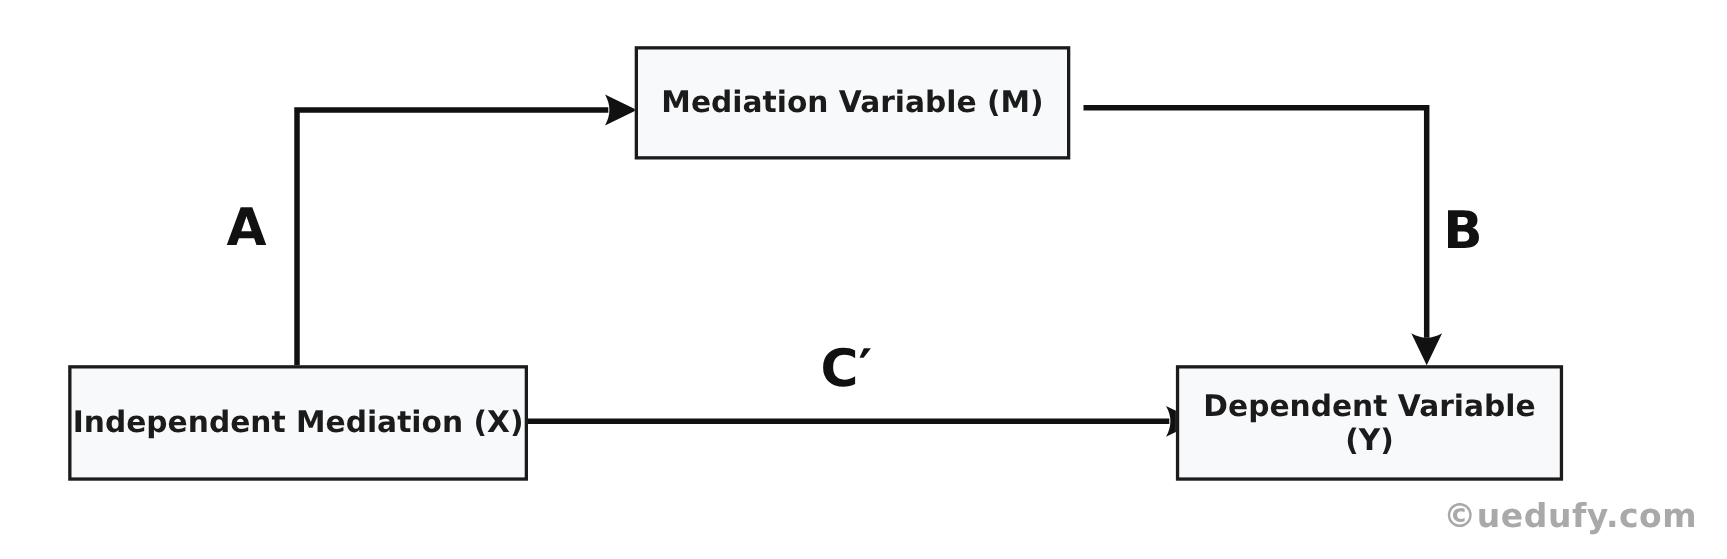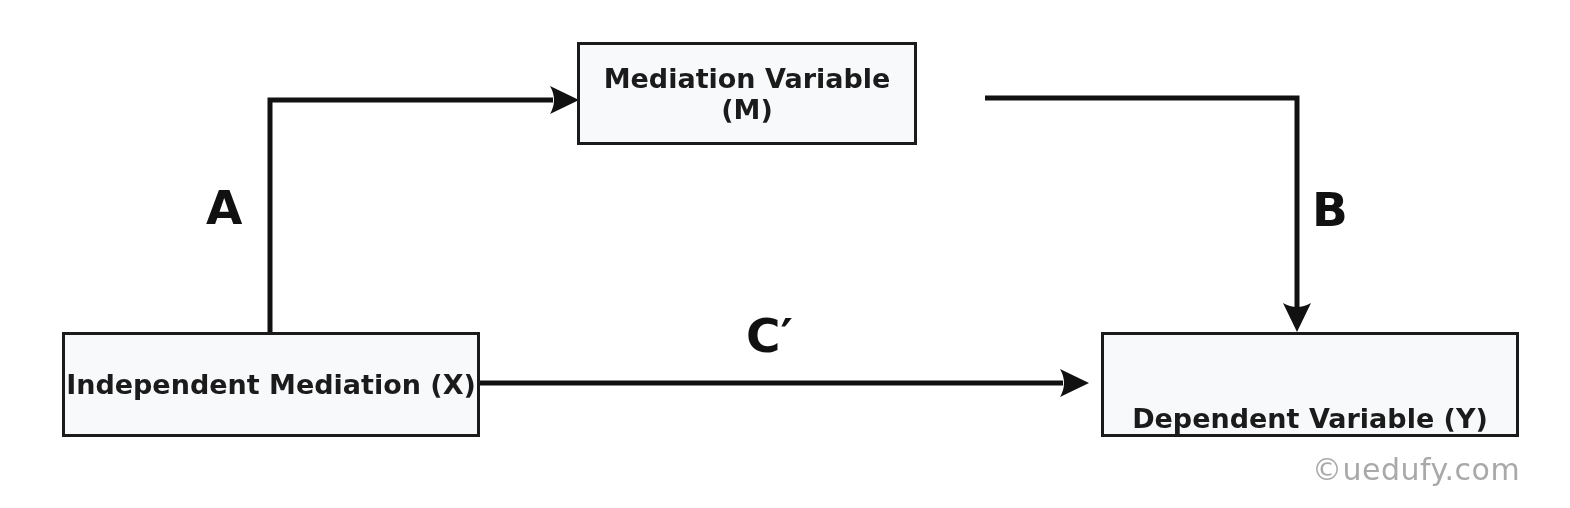--- a/index.html
+++ b/index.html
@@ -28,38 +28,38 @@
     border: 3px solid #1b1b1b;
     background: #f8f9fb;
     display: flex;
     align-items: center;
     justify-content: center;
     font-weight: bold;
     font-size: 27px;
     color: #1b1b1b;
     text-align: center;
   }
-  .node-m { left: 577px; top: 42px;  width: 340px; height: 103px; }
+  .node-m { left: 577px; top: 42px;  width: 396px; height: 103px; }
   .node-x { left: 62px;  top: 332px; width: 418px; height: 105px; }
-  .node-y { left: 1101px; top: 332px; width: 418px; height: 105px; align-items: flex-end; }
+  .node-y { left: 1069px; top: 332px; width: 352px; height: 105px; }
   .edge-label {
     position: absolute;
     font-weight: bold;
     color: #111111;
     font-size: 47px;
     line-height: 1;
   }
   .label-a { left: 206px;  top: 184px; }
   .label-b { left: 1312px; top: 186px; }
   .label-c { left: 746px;  top: 312px; }
   .watermark {
     position: absolute;
     left: 1312px;
     top: 452px;
-    font-weight: normal;
+    font-weight: bold;
     font-size: 30px;
     color: #a9a9a9;
     letter-spacing: 0.5px;
   }
 </style>
 </head>
 <body>
 
 <div class="canvas">
 

